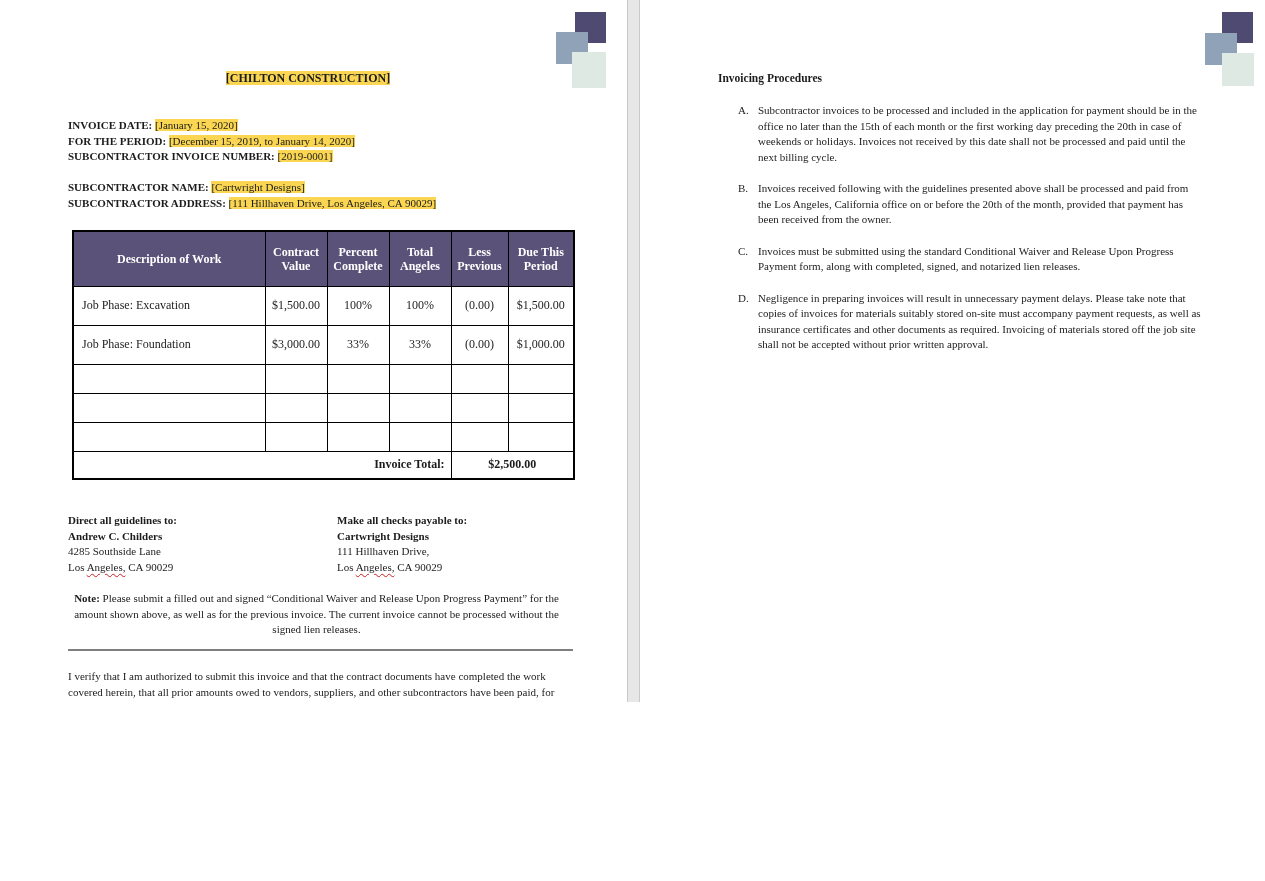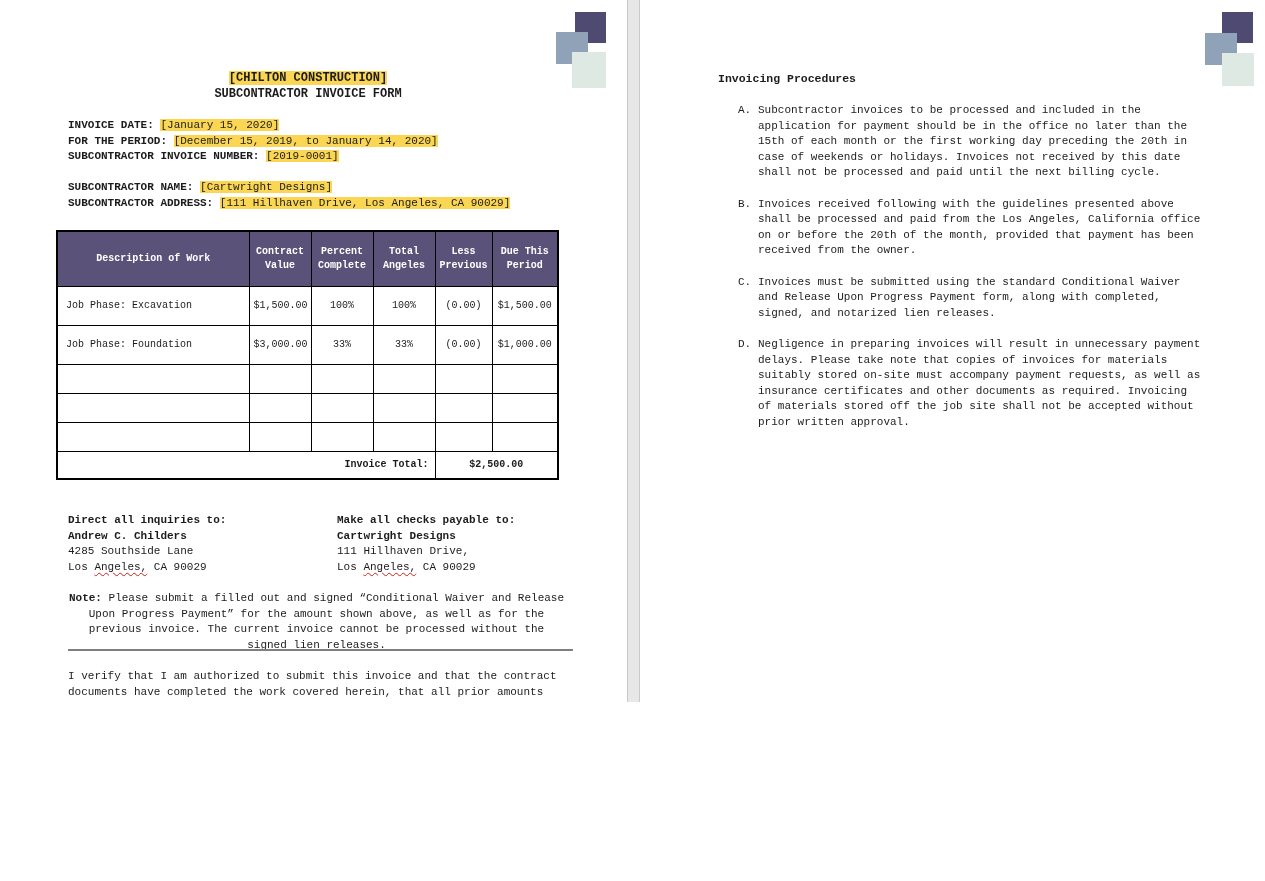--- a/index.html
+++ b/index.html
@@ -1,34 +1,34 @@
 <!DOCTYPE html>
 <html><head>
 <meta charset="utf-8">
 <style>
   html,body{margin:0;padding:0;background:#ffffff;}
   .stage{position:relative;width:1265px;height:702px;overflow:hidden;
-         font-family:Liberation Mono, monospace;color:#1c1c1c;font-size:11px;line-height:15.5px;}
+         font-family:Liberation Serif, serif;color:#1c1c1c;font-size:11px;line-height:15.5px;}
   .page{position:absolute;top:0;height:881px;background:#ffffff;}
   .page-left{left:0;width:627px;}
   .gutter{position:absolute;top:0;left:627px;width:13px;height:881px;background:#e7e7e7;
           border-left:1px solid #c9c9c9;border-right:1px solid #c9c9c9;box-sizing:border-box;}
   .page-right{left:641px;width:624px;padding-left:36px;}
   .abs{position:absolute;}
   .b{font-weight:bold;}
   .hl{background:#fad652;}
   .sq{position:absolute;}
   .squiggle{text-decoration:underline wavy #cc1f1f;text-decoration-thickness:1px;text-underline-offset:2px;}
 
   
   .title-block{left:68px;top:71px;width:480px;text-align:center;font-size:12px;font-weight:bold;line-height:15.5px;}
   .meta-block{left:68px;line-height:15.6px;}
   .meta-label{font-weight:bold;}
-  .inv-table{left:56px;top:230px;border-collapse:collapse;table-layout:fixed;width:501px;
-             font-size:10px;}
+  .inv-table{left:72px;top:230px;border-collapse:collapse;table-layout:fixed;width:501px;
+             font-size:12px;}
   .inv-table th,.inv-table td{border:1px solid #000;padding:0 4px;box-sizing:border-box;}
   .inv-table{border:2px solid #000;}
   .inv-table th{background:#5a5278;color:#ffffff;font-weight:bold;text-align:center;vertical-align:middle;line-height:14px;}
   .inv-table td{text-align:center;vertical-align:middle;}
   .inv-table td.desc{text-align:left;padding-left:8px;}
   .trow-label{text-align:right !important;font-weight:bold;padding-right:6px !important;}
   .trow-value{font-weight:bold;}
   .contact{top:513px;line-height:15.5px;}
   .note-block{left:68px;top:591px;width:497px;text-align:center;}
   .divider{left:68px;top:649px;width:505px;height:2px;background:#7f7f7f;}
@@ -50,21 +50,20 @@
   <div class="page page-left">
 
     <div>
       <div class="sq" style="left:575px;top:12px;width:31px;height:31px;background:#4e4a72;z-index:1;"></div>
       <div class="sq" style="left:556px;top:32px;width:32px;height:32px;background:#8fa2b8;z-index:2;"></div>
       <div class="sq" style="left:572px;top:52px;width:34px;height:36px;background:#dee9e3;z-index:3;"></div>
     </div>
 
     <div class="abs title-block">
       <div><span class="hl">[CHILTON CONSTRUCTION]</span></div>
-      <div>SUBCONTRACTOR INVOICE FORM</div>
     </div>
 
     <div class="abs meta-block" style="top:118px;">
       <div><span class="meta-label">INVOICE DATE:</span> <span class="hl">[January 15, 2020]</span></div>
       <div><span class="meta-label">FOR THE PERIOD:</span> <span class="hl">[December 15, 2019, to January 14, 2020]</span></div>
       <div><span class="meta-label">SUBCONTRACTOR INVOICE NUMBER:</span> <span class="hl">[2019-0001]</span></div>
     </div>
 
     <div class="abs meta-block" style="top:180px;">
       <div><span class="meta-label">SUBCONTRACTOR NAME:</span> <span class="hl">[Cartwright Designs]</span></div>
@@ -130,21 +129,21 @@
             <td></td>
       </tr>
       <tr style="height:28px;">
         <td colspan="4" class="trow-label">Invoice Total:</td>
         <td colspan="2" class="trow-value">$2,500.00</td>
       </tr>
     </tbody>
       </table>
 
     <div class="abs contact" style="left:68px;">
-      <div class="b">Direct all inquiries to:</div>
+      <div class="b">Direct all guidelines to:</div>
       <div class="b">Andrew C. Childers</div>
       <div>4285 Southside Lane</div>
       <div><span>Los </span><span class="squiggle">Angeles,</span><span> CA 90029</span></div>
     </div>
 
     <div class="abs contact" style="left:337px;">
       <div class="b">Make all checks payable to:</div>
       <div class="b">Cartwright Designs</div>
       <div>111 Hillhaven Drive,</div>
       <div><span>Los </span><span class="squiggle">Angeles,</span><span> CA 90029</span></div>

